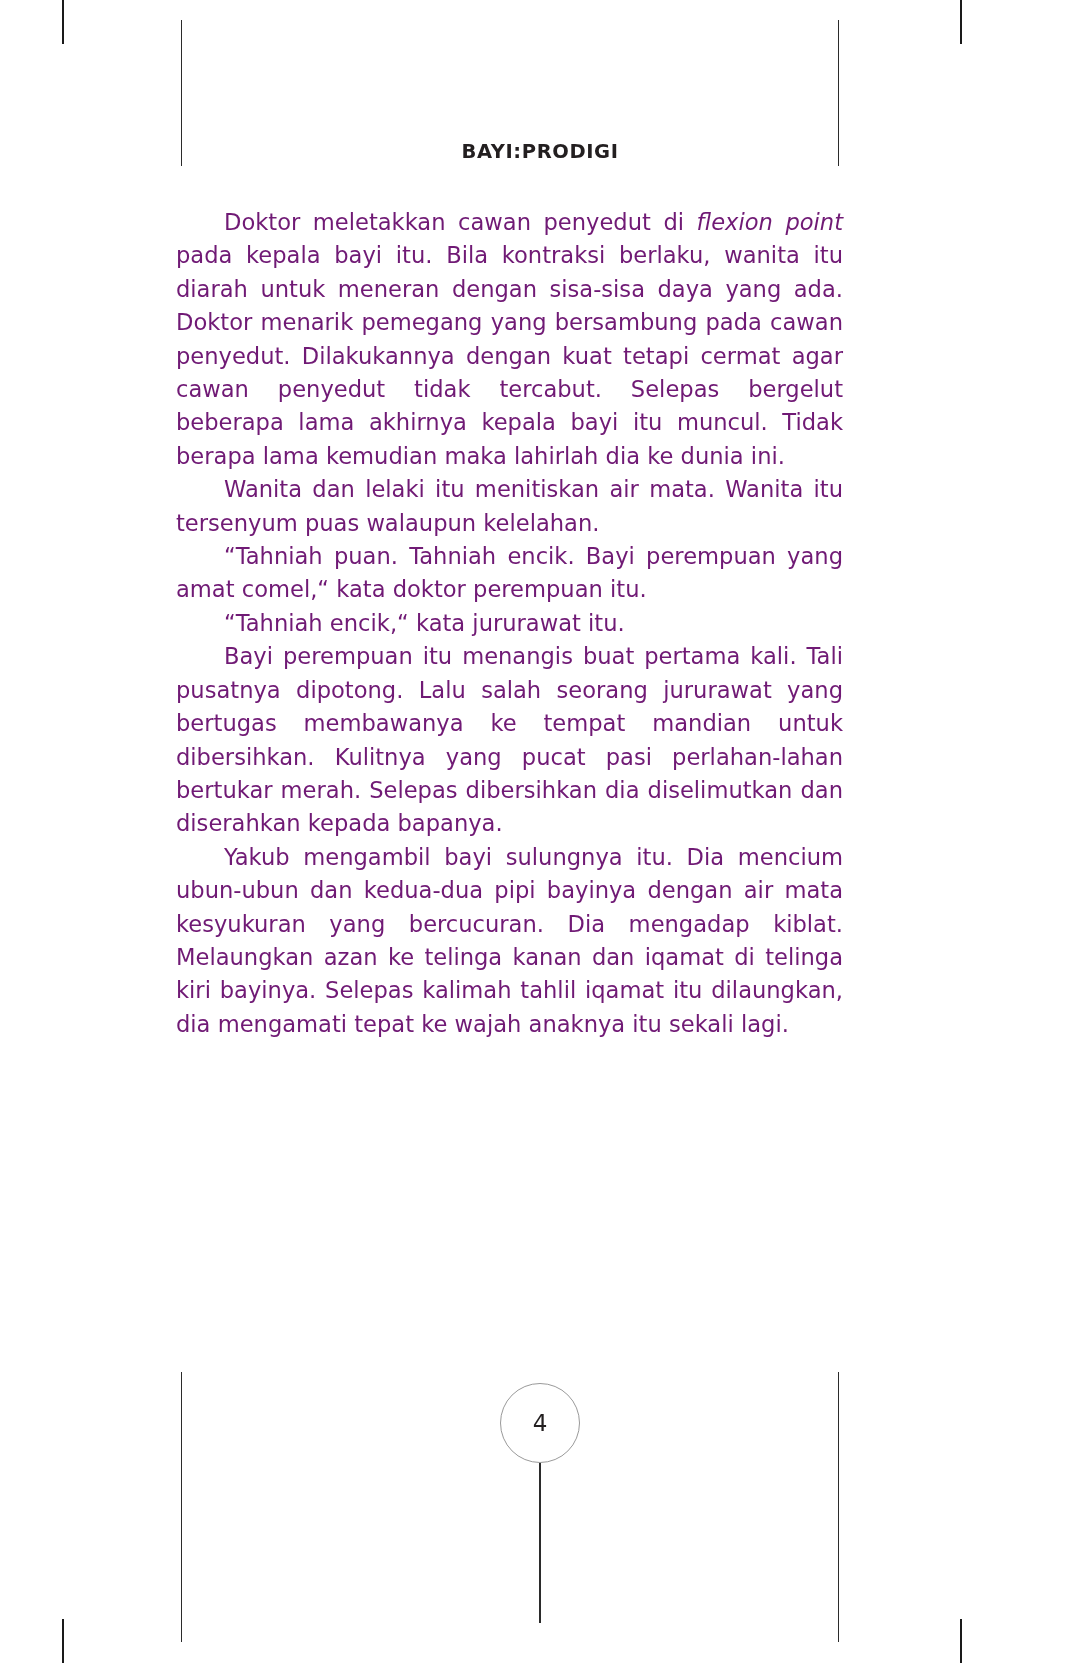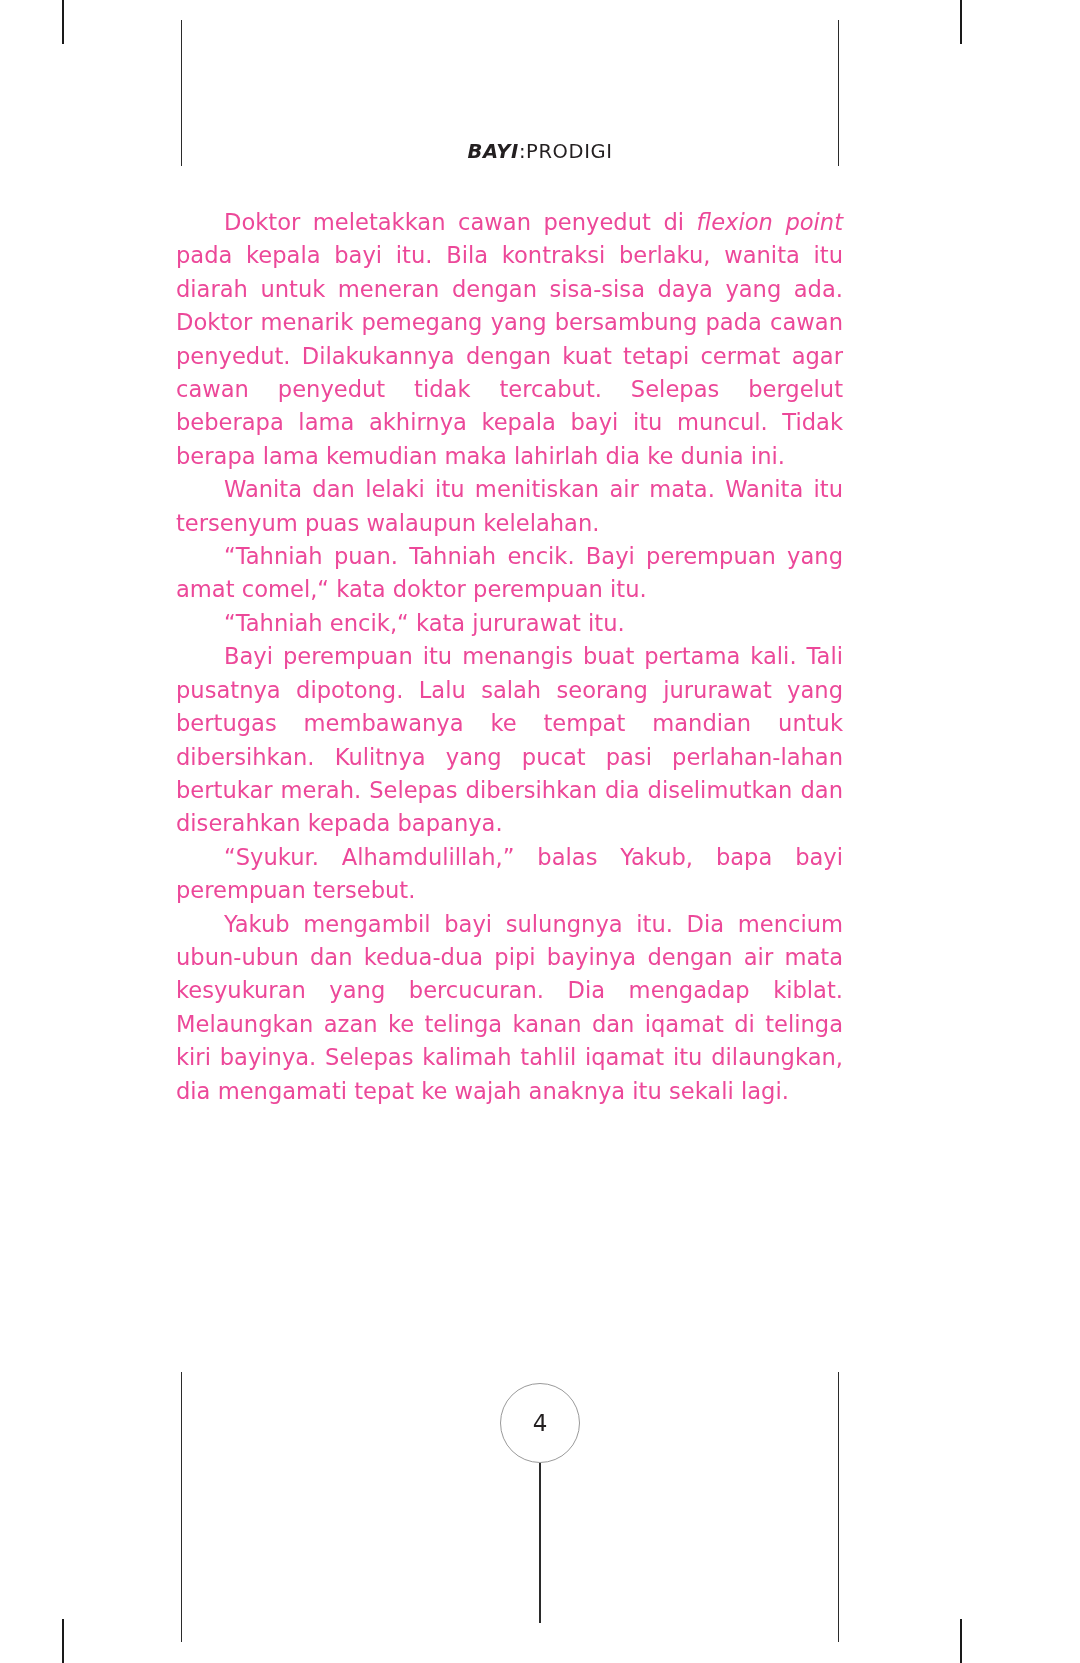--- a/index.html
+++ b/index.html
@@ -47,34 +47,34 @@
   .running-head {
     position: absolute;
     left: 0;
     right: 0;
     top: 140px;
     text-align: center;
     font-size: 19.5px;
     letter-spacing: 0.6px;
     color: #231f20;
   }
-  .running-head .rh-bold   { font-weight: 700; font-style: italic; }
-  .running-head .rh-normal { font-weight: 400; }
+  .running-head .rh-bold   { font-weight: 700; }
+  .running-head .rh-normal { font-weight: 700; }
 
   
   .text-block {
     position: absolute;
     left: 176px;
     top: 206px;
     width: 667px;
     text-align: justify;
     text-justify: inter-word;
     font-size: 22.6px;
     line-height: 33.4px;
-    color: #ec4899;
+    color: #701a75;
     font-weight: 400;
   }
   .text-block p {
     margin: 0;
     text-indent: 48px;
     text-align: justify;
   }
   .text-block p:last-child {
     text-align: justify;
   }
@@ -126,21 +126,20 @@
   <div class="running-head">
     <span class="rh-bold">BAYI</span><span class="rh-normal">:PRODIGI</span>
   </div>
 
   <div class="text-block" id="body-text">
       <p><span>Doktor meletakkan cawan penyedut di </span><i>flexion point</i><span> pada kepala bayi itu. Bila kontraksi berlaku, wanita itu diarah untuk meneran dengan sisa-sisa daya yang ada. Doktor menarik pemegang yang bersambung pada cawan penyedut. Dilakukannya dengan kuat tetapi cermat agar cawan penyedut tidak tercabut. Selepas bergelut beberapa lama akhirnya kepala bayi itu muncul. Tidak berapa lama kemudian maka lahirlah dia ke dunia ini.</span></p>
       <p><span>Wanita dan lelaki itu menitiskan air mata. Wanita itu tersenyum puas walaupun kelelahan.</span></p>
       <p><span>“Tahniah puan. Tahniah encik. Bayi perempuan yang amat comel,“ kata doktor perempuan itu.</span></p>
       <p><span>“Tahniah encik,“ kata jururawat itu.</span></p>
       <p><span>Bayi perempuan itu menangis buat pertama kali. Tali pusatnya dipotong. Lalu salah seorang jururawat yang bertugas membawanya ke tempat mandian untuk dibersihkan. Kulitnya yang pucat pasi perlahan-lahan bertukar merah. Selepas dibersihkan dia diselimutkan dan diserahkan kepada bapanya.</span></p>
-      <p><span>“Syukur. Alhamdulillah,” balas Yakub, bapa bayi perempuan tersebut.</span></p>
       <p><span>Yakub mengambil bayi sulungnya itu. Dia mencium ubun-ubun dan kedua-dua pipi bayinya dengan air mata kesyukuran yang bercucuran. Dia mengadap kiblat. Melaungkan azan ke telinga kanan dan iqamat di telinga kiri bayinya. Selepas kalimah tahlil iqamat itu dilaungkan, dia mengamati tepat ke wajah anaknya itu sekali lagi.</span></p>
     </div>
 
   <div class="folio-wrap">
     <div class="folio-circle">
       <span>4</span>
     </div>
     <div class="folio-stem"></div>
   </div>
 

